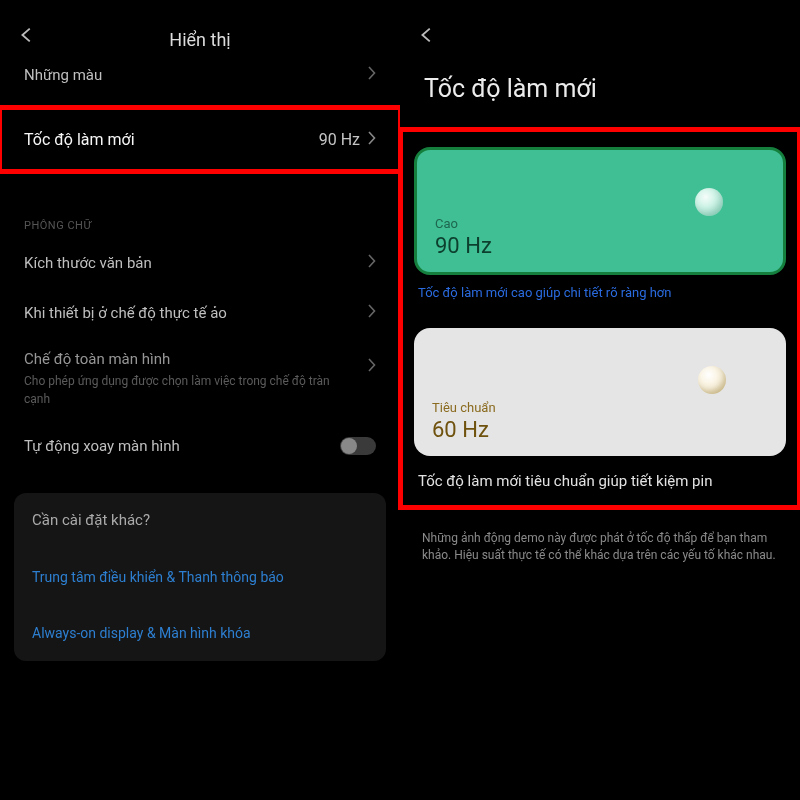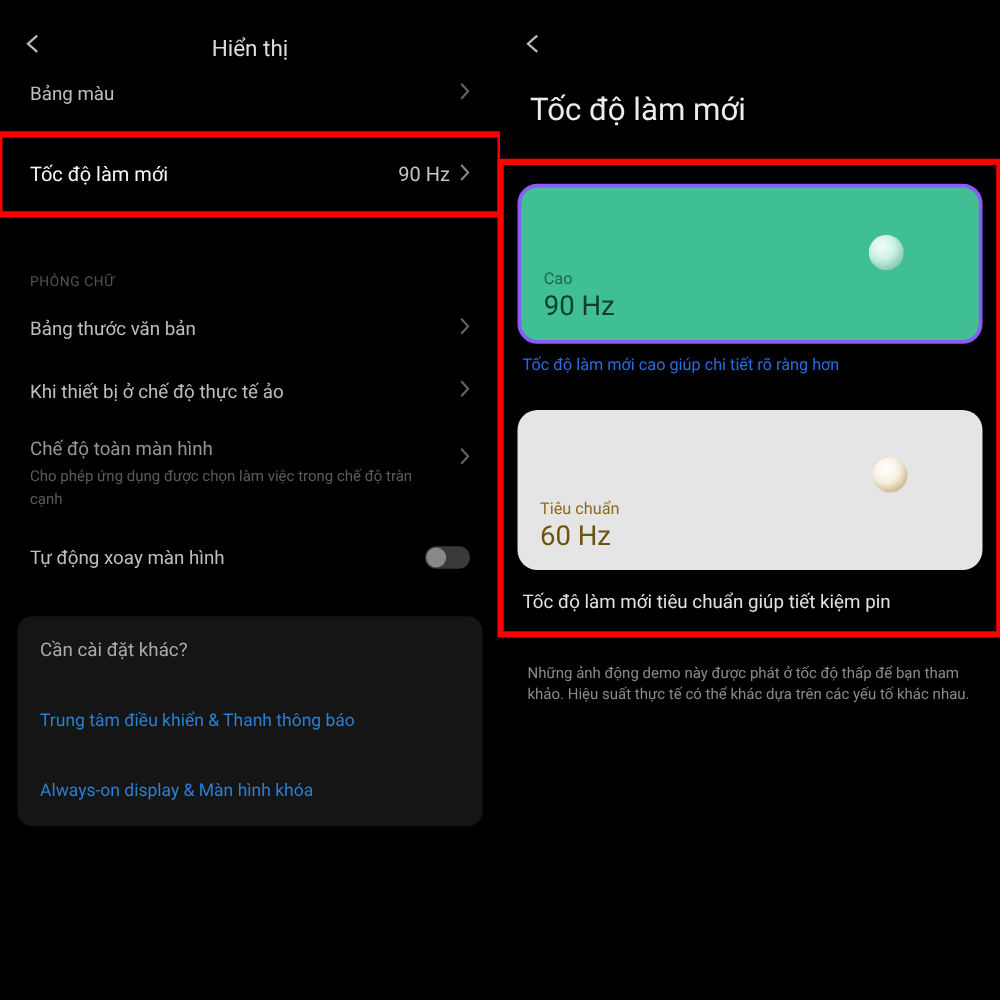--- a/index.html
+++ b/index.html
@@ -138,21 +138,21 @@
     height: 28px;
     border-radius: 50%;
     background: radial-gradient(circle at 38% 35%, #fff, #fff 10%, rgba(255,255,255,0) 70%), rgba(255,255,255,0.85);
     box-shadow: inset -3px -4px 6px rgba(0,0,0,0.12);
   }
   .rate-card .label-sm { font-size: 13px; margin-bottom: 2px; }
   .rate-card .label-lg { font-size: 22px; }
 
   .card-high {
     background: #3fbf93;
-    border: 3px solid #8b5cf6;
+    border: 3px solid #15803d;
     box-shadow: 0 0 0 0 #2168ff;
   }
   .card-high .label-sm { color: #1e6650; }
   .card-high .label-lg { color: #0d3f2e; }
   .card-high .ball { background: radial-gradient(circle at 38% 32%, rgba(255,255,255,0.9), rgba(255,255,255,0.3) 55%, rgba(0,0,0,0) 75%), #9fe7d0; }
 
   .card-std {
     background: #e5e5e5;
     margin-top: 28px;
   }
@@ -186,21 +186,21 @@
   <div class="header">
     <span class="back-arrow">
       <svg viewBox="0 0 24 24" fill="none" stroke="#bbb" stroke-width="2">
           <path d="M15 5 L7 12 L15 19"></path>
         </svg>
     </span>
     <span class="title-center">Hiển thị</span>
   </div>
 
   <div class="row">
-    <span class="label">Bảng màu</span>
+    <span class="label">Những màu</span>
     <span class="chevron">
       <svg viewBox="0 0 8 14" fill="none" stroke="#666" stroke-width="1.6">
           <path d="M1 1 L6.5 7 L1 13"></path>
         </svg>
     </span>
   </div>
 
   <div class="row row-highlight">
     <span class="label">Tốc độ làm mới</span>
     <span class="right">
@@ -209,21 +209,21 @@
         <svg viewBox="0 0 8 14" fill="none" stroke="#888" stroke-width="1.6">
             <path d="M1 1 L6.5 7 L1 13"></path>
           </svg>
       </span>
     </span>
   </div>
 
   <div class="section-header">PHÔNG CHỮ</div>
 
   <div class="row">
-    <span class="label">Bảng thước văn bản</span>
+    <span class="label">Kích thước văn bản</span>
     <span class="chevron">
       <svg viewBox="0 0 8 14" fill="none" stroke="#666" stroke-width="1.6">
           <path d="M1 1 L6.5 7 L1 13"></path>
         </svg>
     </span>
   </div>
 
 
   <div class="row">
     <span class="label">Khi thiết bị ở chế độ thực tế ảo</span>

